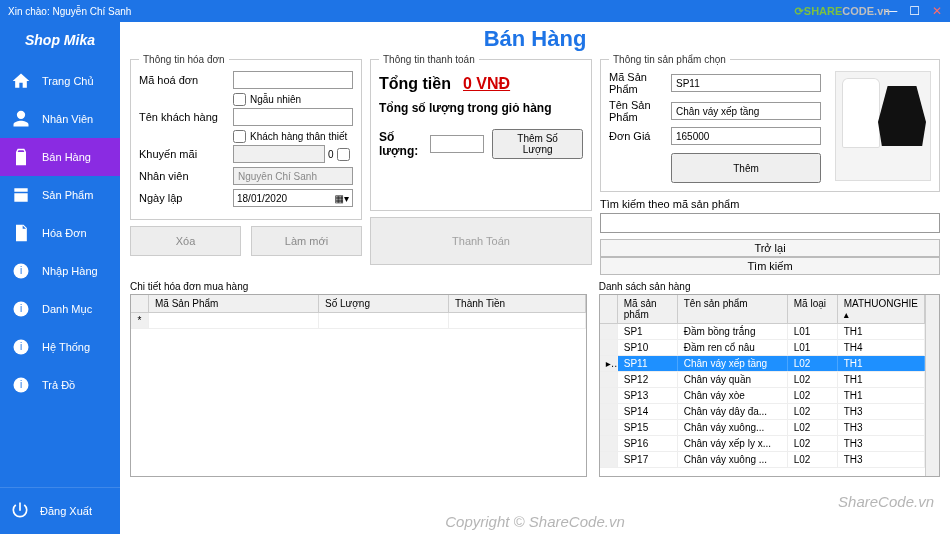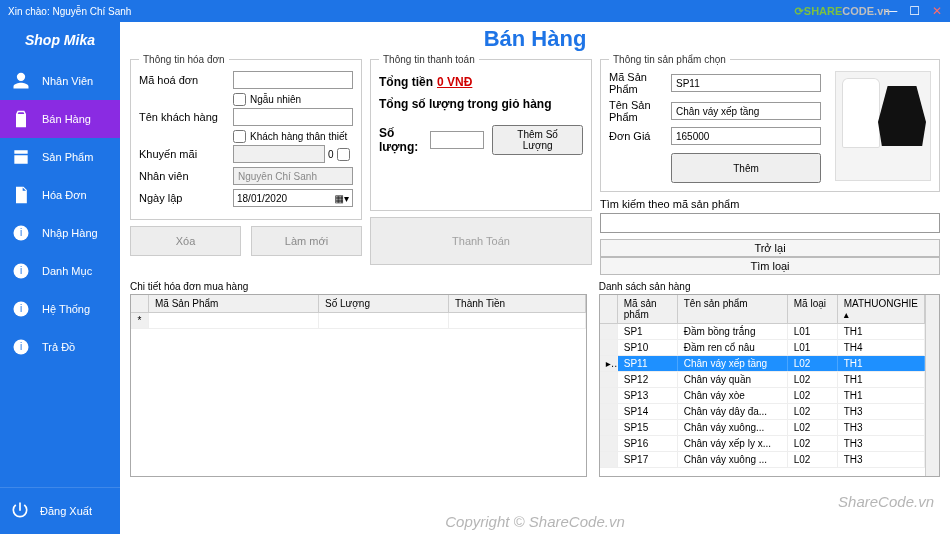--- a/index.html
+++ b/index.html
@@ -38,21 +38,21 @@
 input[type="text"] { border: 1px solid #999; font-size: 10px; padding: 2px 4px; height: 18px; }
 .fs-invoice input[type="text"] { width: 120px; }
 .ckrow { margin-left: 94px; display: flex; align-items: center; gap: 4px; font-size: 10px; margin-bottom: 2px; }
 .ckrow input { margin: 0; }
 
 .date-input { display: flex; align-items: center; border: 1px solid #999; width: 120px; height: 18px; font-size: 10px; padding: 0 3px; justify-content: space-between; background: #fff; }
 .promo-wrap { display: flex; align-items: center; gap: 3px; }
 .promo-wrap input[type="text"] { width: 92px; }
 .promo-side { font-size: 10px; display: flex; align-items: center; gap: 3px; }
 
-.fs-payment .total-row { display: flex; align-items: center; gap: 4px; font-size: 12px; font-weight: bold; margin: 4px 0 8px; }
+.fs-payment .total-row { display: flex; align-items: center; gap: 12px; font-size: 16px; font-weight: bold; margin: 4px 0 8px; }
 .fs-payment .total-row .val { color: #d10000; font-weight: bold; text-decoration: underline; }
 .fs-payment .cart-qty { font-size: 12px; font-weight: bold; margin-bottom: 14px; }
 .fs-payment .qty-row { display: flex; align-items: center; gap: 8px; font-size: 12px; font-weight: bold; }
 .fs-payment .qty-row input { width: 54px; }
 .fs-payment .qty-row button { font-size: 10px; padding: 2px 16px; }
 
 .fs-product .prod-form { display: flex; gap: 8px; }
 .fs-product .prod-left { flex: 1; }
 .fs-product .prod-left .form-row label { width: 56px; }
 .fs-product .prod-left input[type="text"] { width: 150px; }
@@ -120,20 +120,28 @@
   </span>
 </div>
 
 <div class="container">
   <div class="sidebar">
     <div class="brand">Shop Mika</div>
     <div class="nav" id="nav">
         <div class="nav-item">
           <span class="ico">
             <svg viewBox="0 0 24 24">
+              <path d="M10 20v-6h4v6h5v-8h3L12 3 2 12h3v8z"></path>
+            </svg>
+          </span>
+          <span>Trang Chủ</span>
+        </div>
+        <div class="nav-item">
+          <span class="ico">
+            <svg viewBox="0 0 24 24">
               <path d="M12 12a5 5 0 1 0-5-5 5 5 0 0 0 5 5zm0 2c-3 0-9 1.5-9 4.5V21h18v-2.5c0-3-6-4.5-9-4.5z"></path>
             </svg>
           </span>
           <span>Nhân Viên</span>
         </div>
         <div class="nav-item active">
           <span class="ico">
             <svg viewBox="0 0 24 24">
               <path d="M16 2H8L6 6v16h12V6zM9 4h6l1 2H8z"></path>
             </svg>
@@ -295,21 +303,21 @@
             </div>
           </div>
         </fieldset>
         <div class="right-col">
           <div class="search-section">
             <div class="lbl">Tìm kiếm theo mã sản phẩm</div>
             <input type="text" value="" style="">
           </div>
           <div class="stack-btns">
             <button>Trở lại</button>
-            <button>Tìm loại</button>
+            <button>Tìm kiếm</button>
           </div>
         </div>
       </div>
     </div>
 
     <div class="row2">
       <div class="col-left">
         <div class="section-label">Chi tiết hóa đơn mua hàng</div>
         <div class="grid-wrap">
           <div class="grid-head detail-head">

